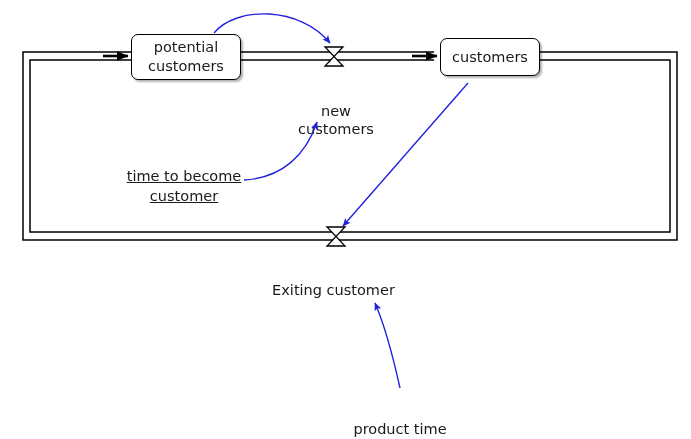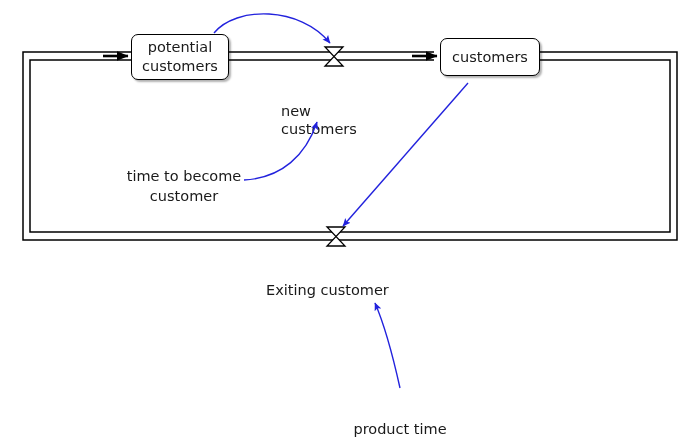--- a/index.html
+++ b/index.html
@@ -44,21 +44,21 @@
     display: block;
     padding: 0 4px;
     white-space: pre-line;
   }
   .flow-label {
     position: absolute;
     color: #1a1a1a;
     font-size: 14.5px;
     line-height: 18px;
     white-space: pre-line;
-    text-align: left;
+    text-align: center;
     z-index: 5;
   }
   .aux-label {
     position: absolute;
     color: #1a1a1a;
     font-size: 14.5px;
     line-height: 20px;
     white-space: pre-line;
     text-align: center;
     z-index: 5;
@@ -112,38 +112,38 @@
 
     <path d="M 214,33 C 236,6 300,6 330,43" fill="none" stroke="#2222dd" stroke-width="1.4" marker-end="url(#conn-arrow)"></path>
 
     <path d="M 244,180 C 282,178 306,155 317,122" fill="none" stroke="#2222dd" stroke-width="1.4" marker-end="url(#conn-arrow)"></path>
 
     <path d="M 468,83 L 343,226" fill="none" stroke="#2222dd" stroke-width="1.4" marker-end="url(#conn-arrow)"></path>
 
     <path d="M 400,388 C 392,352 385,326 375,303" fill="none" stroke="#2222dd" stroke-width="1.4" marker-end="url(#conn-arrow)"></path>
   </svg>
 
-  <div class="stock-box" style="left:131px; top:34px; width:98px; height:46px;">
+  <div class="stock-box" style="left:131px; top:34px; width:110px; height:46px;">
     <span class="stock-label">potential
 customers</span>
   </div>
 
   <div class="stock-box" style="left:440px; top:38px; width:100px; height:38px;">
     <span class="stock-label">customers</span>
   </div>
 
   <div class="flow-label" style="left:281px; top:84px; width:110px;">
     <span>new customers</span>
   </div>
 
   <div class="flow-label" style="left:266px; top:263px; width:135px;">
     <span>Exiting customer</span>
   </div>
 
-  <div class="aux-label" style="left:126px; top:146px; width:116px;">
+  <div class="aux-label" style="left:126px; top:146px; width:116px;text-decoration:underline;">
     <span>time to become
 customer</span>
   </div>
 
   <div class="aux-label" style="left:352px; top:399px; width:96px;">
     <span>product time</span>
   </div>
 
 </div>
 

